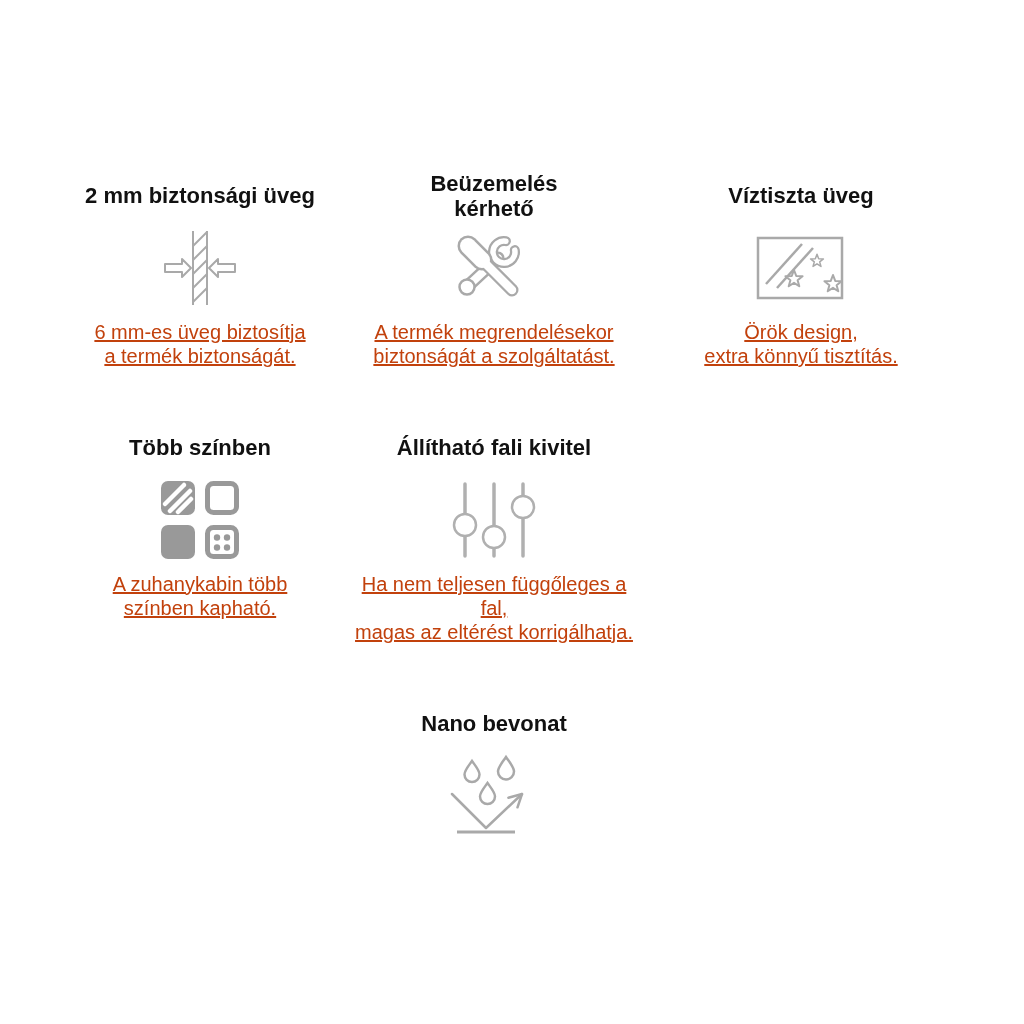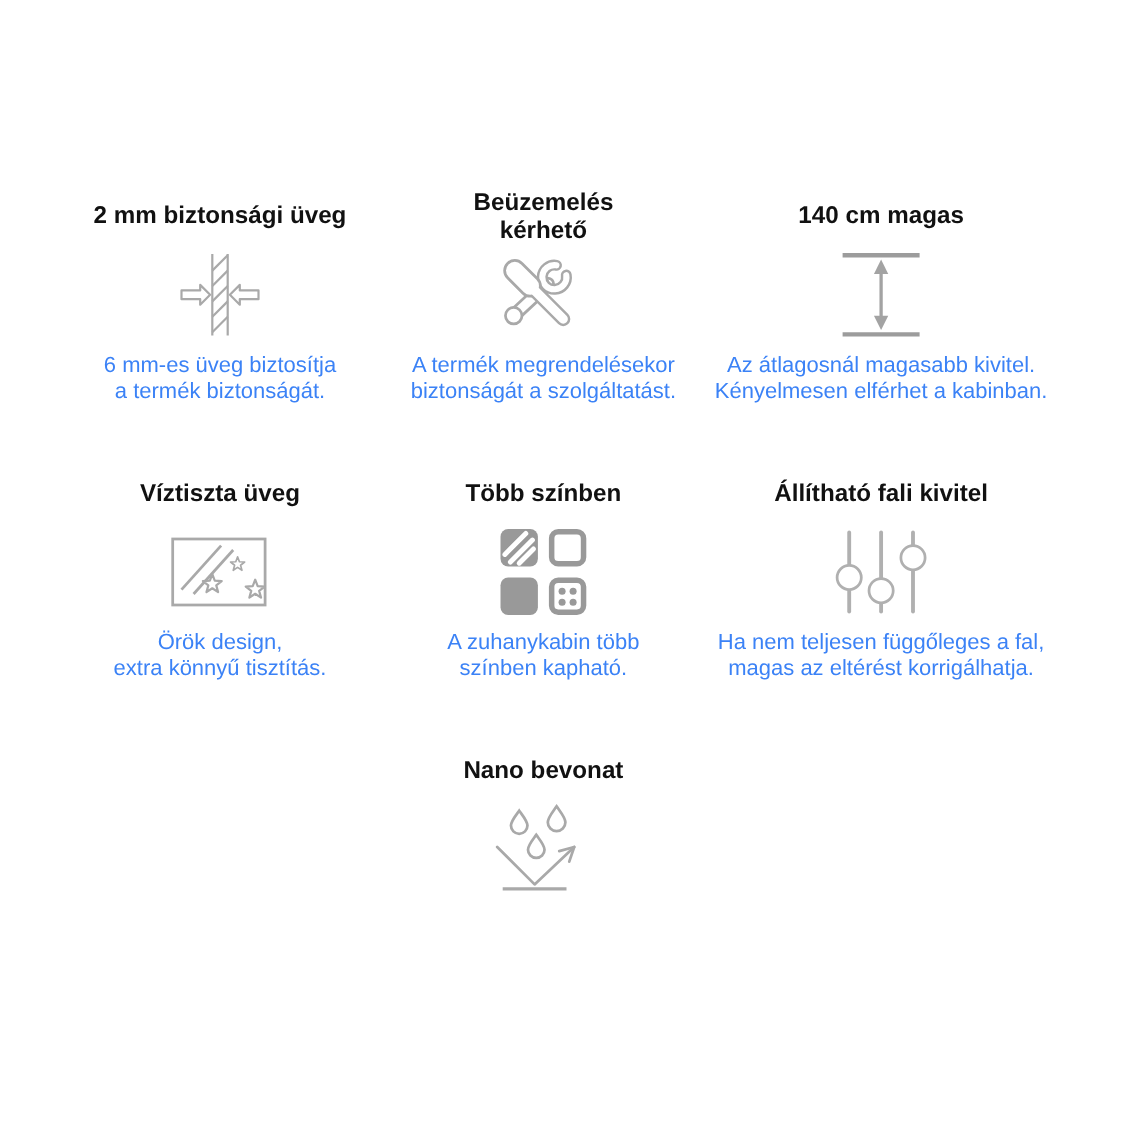--- a/index.html
+++ b/index.html
@@ -38,22 +38,23 @@
   .feature-icon {
     height: 88px;
     display: flex;
     align-items: center;
     justify-content: center;
   }
   .feature-desc {
     margin-top: 8px;
     font-size: 20px;
     line-height: 1.2;
-    color: #3b82f6;
+    color: #c2410c;
     white-space: pre-line;
+    text-decoration: underline;
   }
   .feature-nano {
     grid-column: 2;
     margin: 0 -62px; 
   }
   svg { display: block; }
 </style>
 </head>
 <body>
 
@@ -103,34 +104,20 @@
         <line x1="22" y1="20" x2="36" y2="34" stroke="#a9a9a9" stroke-width="21" stroke-linecap="round"></line>
         <line x1="36" y1="34" x2="66" y2="64" stroke="#a9a9a9" stroke-width="13" stroke-linecap="round"></line>
         <line x1="22" y1="20" x2="36" y2="34" stroke="#ffffff" stroke-width="16" stroke-linecap="round"></line>
         <line x1="35" y1="33" x2="66" y2="64" stroke="#ffffff" stroke-width="8.5" stroke-linecap="round"></line>
       </svg>
     </div>
     <div class="feature-desc">A termék megrendelésekor
 biztonságát a szolgáltatást.</div>
   </div>
 
-  <div class="feature">
-    <div class="feature-title">140 cm magas</div>
-    <div class="feature-icon">
-      <svg width="84" height="80" viewBox="0 0 84 80">
-        <line x1="7" y1="4" x2="77" y2="4" stroke="#9c9c9c" stroke-width="4"></line>
-        <line x1="7" y1="76" x2="77" y2="76" stroke="#9c9c9c" stroke-width="4"></line>
-        <line x1="42" y1="14" x2="42" y2="66" stroke="#a3a3a3" stroke-width="3"></line>
-        <polygon points="42,8 35.5,21 48.5,21" fill="#a3a3a3"></polygon>
-        <polygon points="42,72 35.5,59 48.5,59" fill="#a3a3a3"></polygon>
-      </svg>
-    </div>
-    <div class="feature-desc">Az átlagosnál magasabb kivitel.
-Kényelmesen elférhet a kabinban.</div>
-  </div>
 
   <div class="feature">
     <div class="feature-title">Víztiszta üveg</div>
     <div class="feature-icon">
       <svg width="90" height="64" viewBox="0 0 90 64">
         <rect x="2" y="2" width="84" height="60" fill="none" stroke="#a9a9a9" stroke-width="2.5"></rect>
         <line x1="10" y1="48" x2="46" y2="8" stroke="#a9a9a9" stroke-width="2.5"></line>
         <line x1="21" y1="52" x2="57" y2="12" stroke="#a9a9a9" stroke-width="2.5"></line>
         <use href="#star" transform="translate(61,25) scale(0.75)"></use>
         <use href="#star" transform="translate(38,43)"></use>

